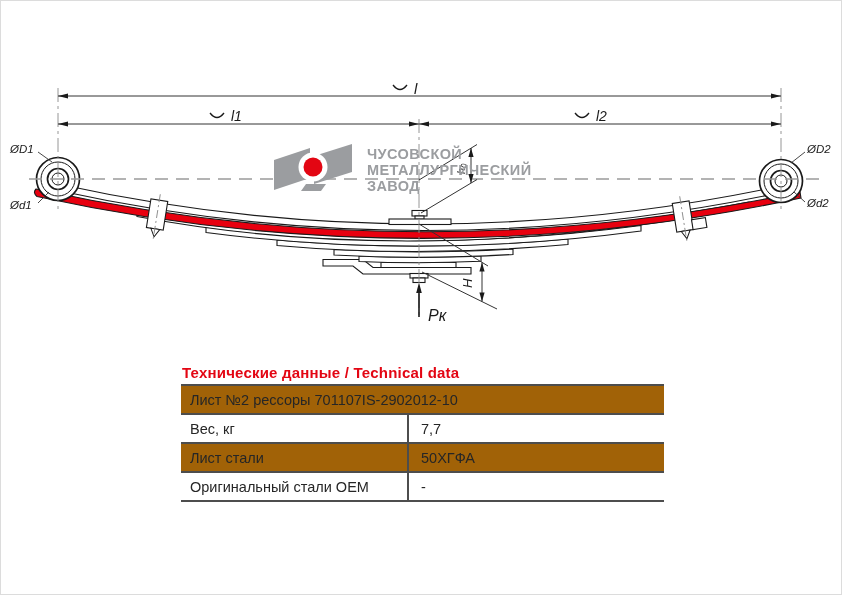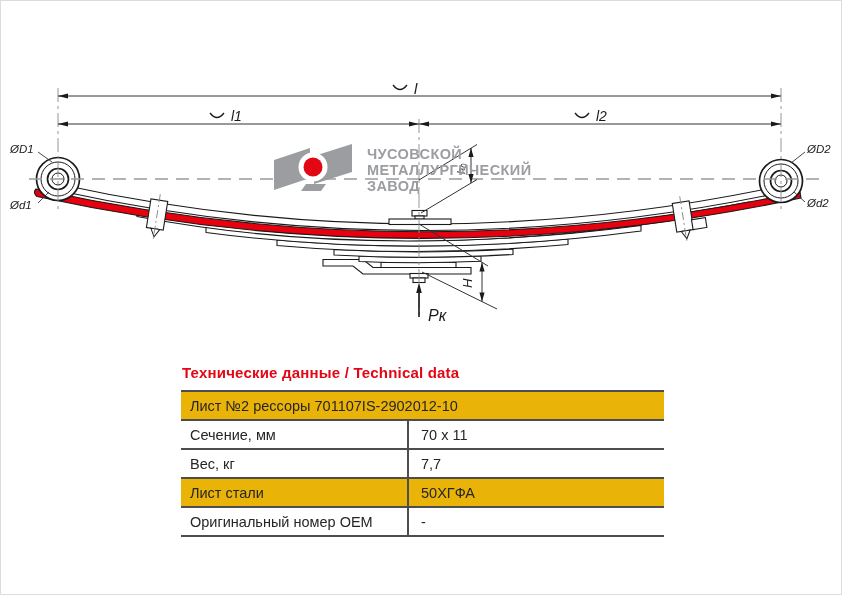--- a/index.html
+++ b/index.html
@@ -2,26 +2,26 @@
 <html><head>
 <meta charset="utf-8">
 <style>
   html,body{margin:0;padding:0;background:#fff;}
   .page{position:relative;width:842px;height:595px;background:#fff;border:1px solid #dcdcdc;box-sizing:border-box;
         font-family:"Liberation Sans",sans-serif;overflow:hidden;}
   .drawing{position:absolute;left:0;top:0;}
   .dim-text{font-style:italic;fill:#1a1a1a;}
   
   .tech{position:absolute;left:180px;top:363px;width:483px;}
-  .tech-title{color:#e30613;font-weight:bold;font-size:15px;margin:0 0 9px 1px;letter-spacing:.2px;}
+  .tech-title{color:#e30613;font-weight:bold;font-size:15px;margin:0 0 3px 1px;letter-spacing:.2px;}
   .tbl{width:483px;border-collapse:collapse;border-top:2px solid #4d4d4d;border-bottom:2px solid #4d4d4d;}
   .tbl td{font-size:14.5px;color:#262626;height:27px;padding:0 0 0 9px;border-top:2px solid #4d4d4d;}
   .tbl tr:first-child td{border-top:none;}
   .tbl td.val{border-left:2px solid #4d4d4d;padding-left:12px;width:243px;}
-  .tbl tr.gray td{background:#eab308;}
+  .tbl tr.gray td{background:#a16207;}
   .tbl td.span{padding-left:9px;}
 </style>
 </head>
 <body>
 
 <div class="page">
 
 <svg class="drawing" width="842" height="360" viewBox="0 0 842 360">
 
   <g stroke="#1a1a1a" stroke-width="1.1" fill="#ffffff">
@@ -150,32 +150,28 @@
 </svg>
 
 <div class="tech">
   <p class="tech-title">Технические данные / Technical data</p>
   <table class="tbl">
     <tbody>
       <tr class="gray">
         <td class="span" colspan="2">Лист №2 рессоры 701107IS-2902012-10</td>
       </tr>
       <tr>
-        <td>Сечение, мм</td>
-        <td class="val">70 x 11</td>
-      </tr>
-      <tr>
         <td>Вес, кг</td>
         <td class="val">7,7</td>
       </tr>
       <tr class="gray">
         <td>Лист стали</td>
         <td class="val">50ХГФА</td>
       </tr>
       <tr>
-        <td>Оригинальный номер OEM</td>
+        <td>Оригинальный стали OEM</td>
         <td class="val">-</td>
       </tr>
     </tbody>
   </table>
 </div>
 
 </div>
 
 </body></html>

